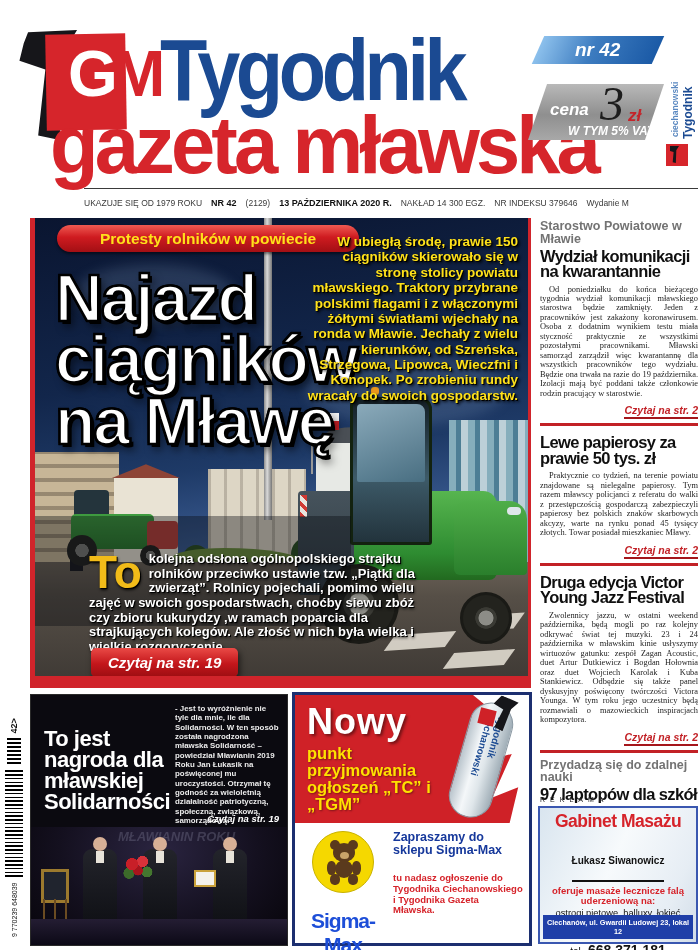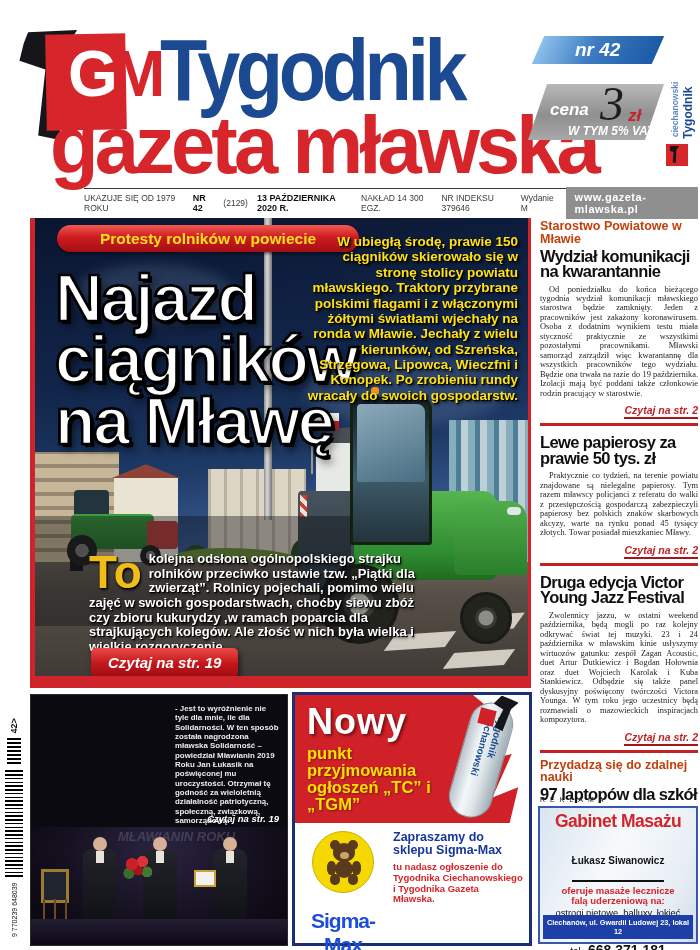--- a/index.html
+++ b/index.html
@@ -119,21 +119,21 @@
   .main-body { position:absolute; left:54px; top:334px; width:334px; color:#fff; font-weight:bold;
     font-size:13px; line-height:1.13; text-shadow:1px 1px 0 #000,1px 2px 3px rgba(0,0,0,.9); }
   .dropcap { float:left; font-size:46px; line-height:.78; color:#f2bc19; padding-right:7px; padding-top:3px; font-weight:bold; }
   .readmore-main { position:absolute; left:56px; top:430px; padding:6px 17px;
     background:linear-gradient(180deg,#ea4a46,#c3161b 55%,#9d0e12); border-radius:5px;
     color:#fff; font-weight:bold; font-style:italic; font-size:15px; box-shadow:2px 3px 6px rgba(0,0,0,.55); }
   
   .sidebar { position:absolute; left:540px; top:220px; width:158px; }
   .sb-article { border-bottom:3px solid #c22126; padding:6px 0 4px; }
   .sb-article:first-child { padding-top:0; }
-  .sb-kicker { color:#c2410c; font-weight:bold; font-size:12.5px; line-height:1.02; }
+  .sb-kicker { color:#737373; font-weight:bold; font-size:12.5px; line-height:1.02; }
   .sb-hl { color:#101010; font-weight:bold; font-size:16.5px; line-height:.94; letter-spacing:-.6px; margin:3px 0 5px; }
   .sb-body { font-family:"Liberation Serif",serif; font-size:8.4px; line-height:1.13; text-align:justify; color:#1c1c1c; text-indent:9px; }
   .sb-readmore { text-align:right; margin-top:2px; }
   .sb-readmore span { display:inline-block; color:#c22126; font-weight:bold; font-style:italic; font-size:10.5px;
     border-bottom:2px solid #a5161b; padding-bottom:1px; }
   
   .award { position:absolute; left:30px; top:694px; width:258px; height:252px; background:#0b0a10; overflow:hidden; border:1px solid #2a2a2a; }
   .aw-kicker { position:absolute; left:13px; top:7px; color:#ffe11a; font-size:19px; letter-spacing:.5px; }
   .aw-hl { position:absolute; left:13px; top:33px; width:142px; color:#fff; font-weight:bold; font-size:22px; line-height:.96; letter-spacing:-.5px; }
   .aw-quote { position:absolute; right:6px; top:9px; width:106px; color:#ececec; font-weight:bold; font-size:7.9px; line-height:1.18; }
@@ -174,29 +174,29 @@
   .bear { position:absolute; left:15px; top:8px; width:32px; height:46px; }
   .bear .ear { position:absolute; top:0; width:10px; height:10px; background:#5a3a1d; border-radius:50%; }
   .bear .head { position:absolute; left:5px; top:3px; width:22px; height:19px; background:#5a3a1d; border-radius:50%; }
   .bear .muzzle { position:absolute; left:12px; top:12px; width:9px; height:7px; background:#c9a36a; border-radius:50%; }
   .bear .arm { position:absolute; top:21px; width:9px; height:14px; background:#5a3a1d; border-radius:45%; }
   .bear .body { position:absolute; left:7px; top:20px; width:18px; height:18px; background:#5a3a1d; border-radius:50%; }
   .bear .leg { position:absolute; top:34px; width:10px; height:11px; background:#5a3a1d; border-radius:45%; }
   .sigma-name { margin-top:16px; color:#1d4ed8; font-weight:bold; font-size:21px; letter-spacing:-1px; }
   .sigma-right { flex:1; padding:8px 6px 0 2px; }
   .invite-bold { color:#16389b; font-weight:bold; font-size:12.5px; line-height:1.05; }
-  .invite-red { color:#d6232a; font-weight:bold; font-size:9.5px; line-height:1.12; margin-top:5px; }
+  .invite-red { color:#d6232a; font-weight:bold; font-size:9.5px; line-height:1.12; margin-top:16px; }
   .sigma-addr { color:#16389b; font-weight:bold; font-size:9.5px; line-height:1.15; margin-top:7px; }
   
   .reklama-label { position:absolute; left:540px; top:796px; font-size:7px; letter-spacing:5px; color:#222; }
   .massage { position:absolute; left:538px; top:806px; width:160px; height:138px; border:2px solid #3a57b0;
     background:linear-gradient(115deg,#d9e5ef 0%,#f7fafc 45%,#e6edf4 80%,#d2dde8 100%); text-align:center; padding-top:3px; }
   .ms-title { color:#d6232a; font-weight:bold; font-size:17.5px; letter-spacing:-.5px; }
   .ms-name { display:inline-block; color:#111; font-weight:bold; font-size:10px; border-bottom:2px solid #111; padding-bottom:14px; margin-top:1px; }
-  .ms-offer { color:#d6232a; font-weight:bold; font-size:9.5px; line-height:1.1; margin-top:4px; padding:0 20px; }
+  .ms-offer { color:#d6232a; font-weight:bold; font-size:9.5px; line-height:1.1; margin-top:4px; padding:0 11px; }
   .ms-list { color:#111; font-size:9.3px; line-height:1.12; margin-top:1px; padding:0 4px; }
   .ms-phone { margin-top:2px; color:#111; }
   .ms-phone .lbl { font-size:10px;text-align:right; } .ms-phone .num { font-weight:bold; font-size:14px; }
   .ms-addr { position:absolute; left:3px; right:3px; bottom:3px; background:#1f3fa8; color:#fff; font-weight:bold; font-size:7.3px; padding:3px 1px; }
 </style>
 </head>
 <body>
 
 <div class="page">
 
@@ -224,21 +224,20 @@
       <span class="tc-mini"></span>
     </div>
     <div class="info-line">
       <span>UKAZUJE SIĘ OD 1979 ROKU</span>
       <b>NR 42</b>
       <span>(2129)</span>
       <b>13 PAŹDZIERNIKA 2020 R.</b>
       <span>NAKŁAD 14 300 EGZ.</span>
       <span>NR INDEKSU 379646</span>
       <span>Wydanie M</span>
-      <span class="website-box">www.gazeta-mlawska.pl</span>
     </div>
   </header>
 
   <aside class="barcode-strip">
     <div class="barcode-rot">
       <span class="bc-num">9 770239 648039</span>
       <span class="bc-bars"></span>
       <span class="bc-bars2"></span>
       <span class="bc-42">42&gt;</span>
     </div>
@@ -344,20 +343,21 @@
           <div class="leg" style="left:15px;"></div>
           <div class="leg" style="left:26px;"></div>
       </div>
       <div class="man" style="left:52px;"></div>
       <div class="man" style="left:112px;"></div>
       <div class="man" style="left:182px;"></div>
       <div class="flowers" style="left:92px;"></div>
       <div class="cert" style="left:163px;"></div>
       <div class="floor"></div>
     </div>
+    <h2 class="aw-hl">To jest nagroda dla mławskiej Solidarności</h2>
     <div class="aw-quote">- Jest to wyróżnienie nie tyle dla mnie, ile dla Solidarności. W ten sposób została nagrodzona mławska Solidarność – powiedział Mławianin 2019 Roku Jan Łukasik na poświęconej mu uroczystości. Otrzymał tę godność za wieloletnią działalność patriotyczną, społeczną, związkową, samorządową.</div>
     <div class="aw-readmore">Czytaj na str. 19</div>
   </section>
 
   <section class="promo">
     <div class="promo-red">
       <div class="torn"></div>
       <div class="roll">
         <span class="roll-txt">Tygodnik ciechanowski</span>
       </div>

